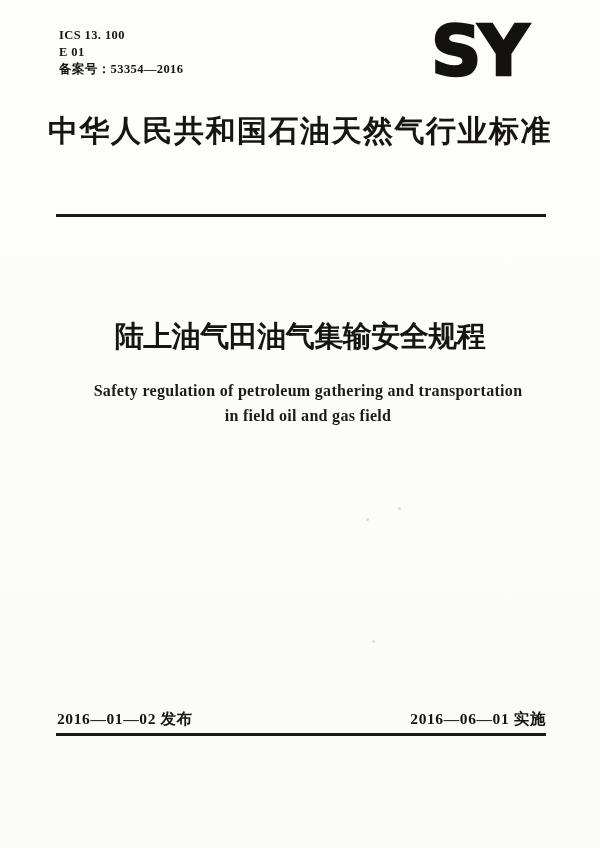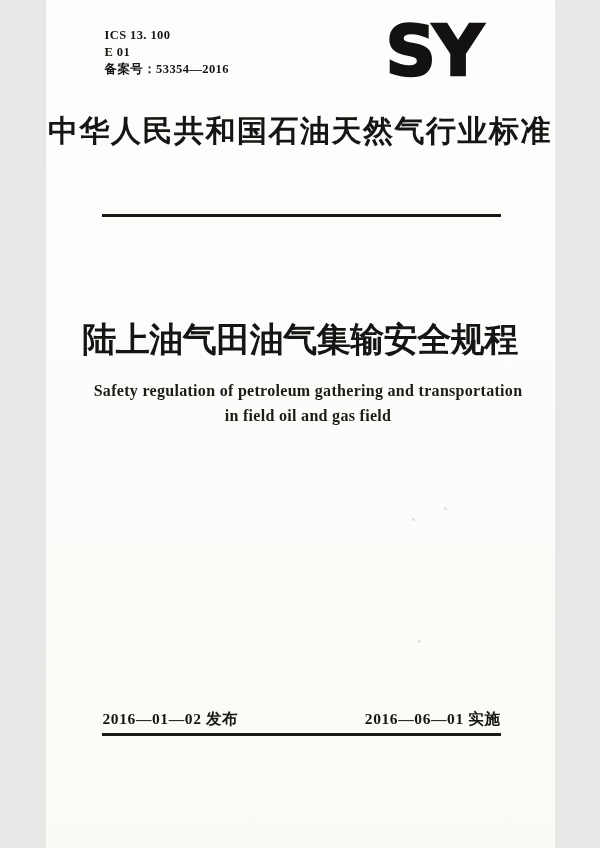--- a/index.html
+++ b/index.html
@@ -2,21 +2,21 @@
 <html><head>
 <meta charset="utf-8">
 <style>
   html, body {
     margin: 0;
     padding: 0;
     background: #e8e8e6;
   }
   .page {
     position: relative;
-    width: 509px;
+    width: 600px;
     height: 848px;
     margin: 0 auto;
     background: linear-gradient(180deg, #fdfdfc 0%, #fcfcfa 60%, #fafaf7 100%);
     color: #171513;
     overflow: hidden;
     font-family: "Liberation Serif", serif;
   }
 
   
   .codes {
@@ -97,21 +97,21 @@
 
   
   .main-title {
     position: absolute;
     top: 317px;
     left: 0;
     width: 100%;
     text-align: center;
     font-family: "DejaVu Sans", "Liberation Sans", sans-serif;
     font-weight: bold;
-    font-size: 34px;
+    font-size: 29px;
     letter-spacing: -0.5px;
     white-space: nowrap;
   }
 
   
   .en-title {
     position: absolute;
     top: 378px;
     left: 0;
     width: 100%;

